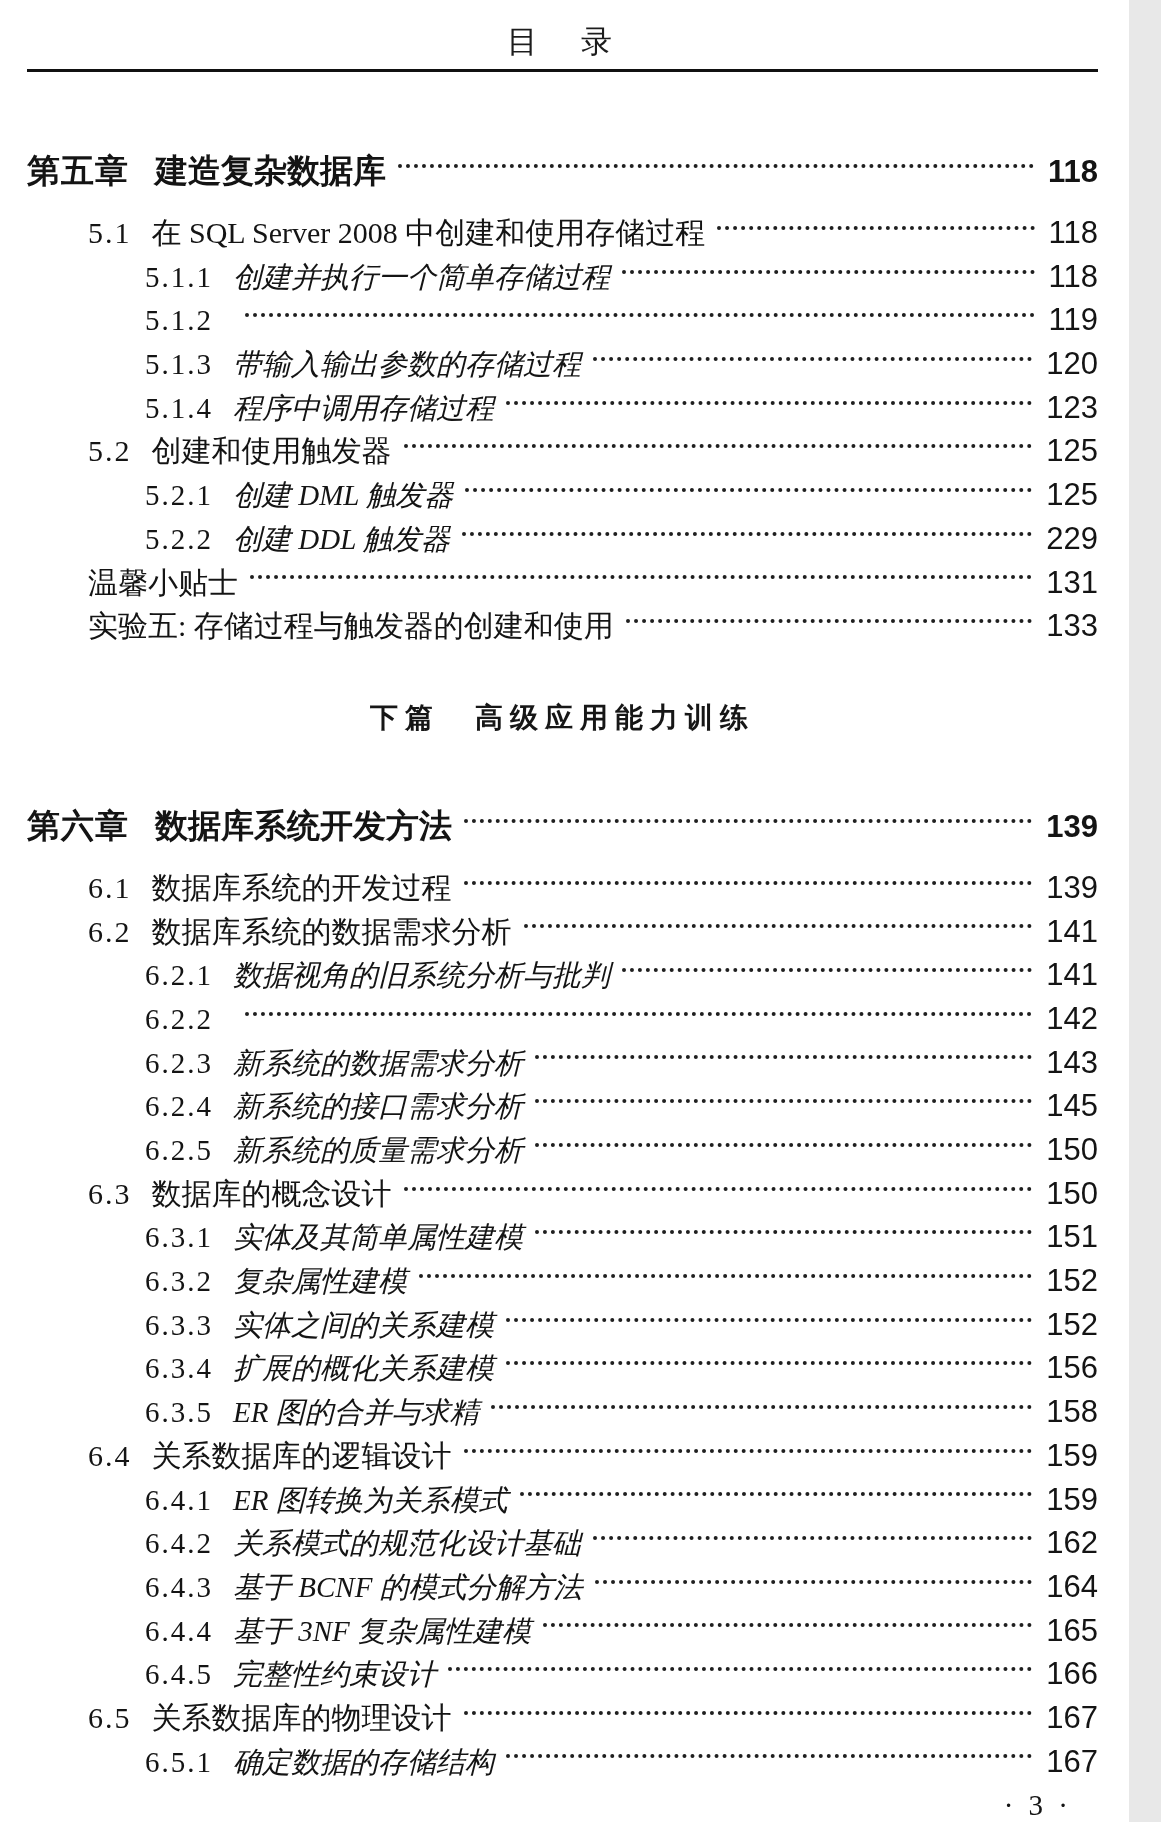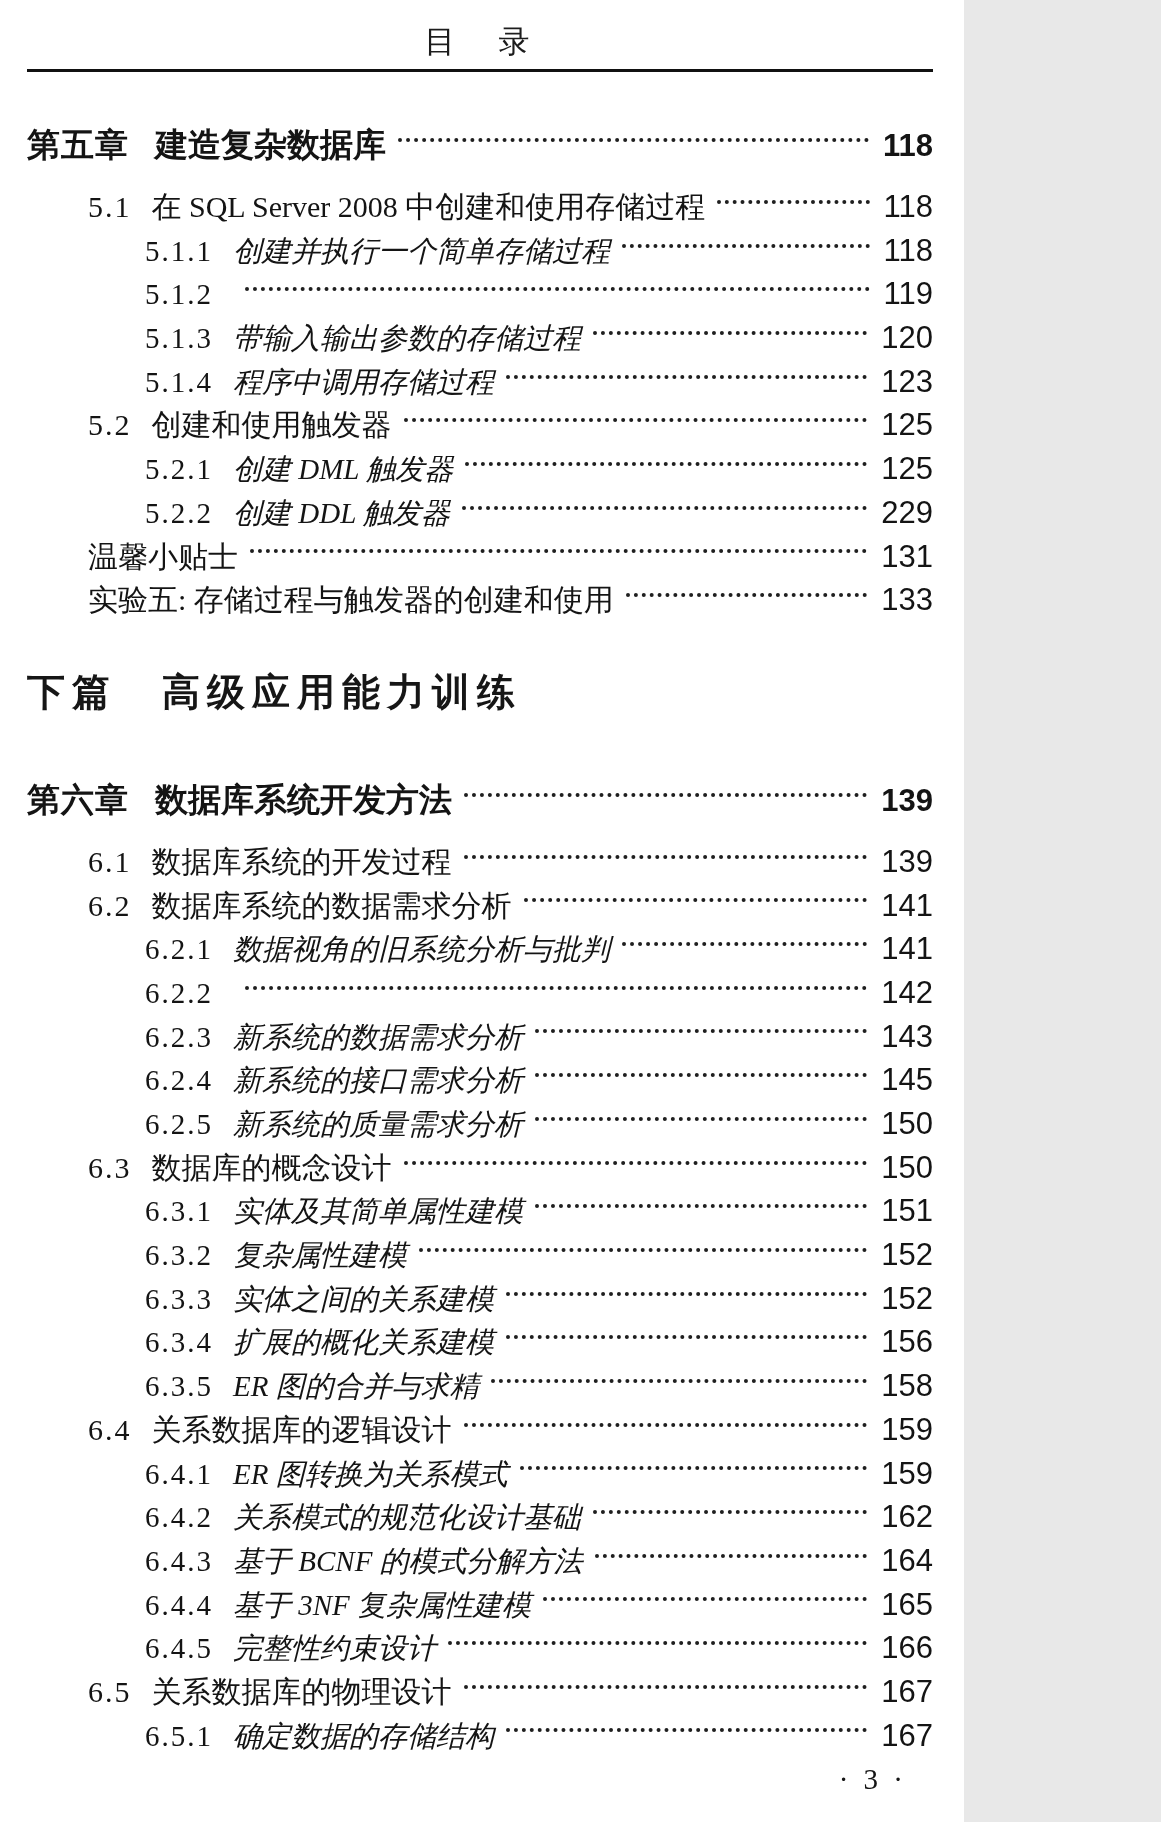--- a/index.html
+++ b/index.html
@@ -2,21 +2,21 @@
 <html><head>
 <meta charset="utf-8">
 <style>
   html, body {
     margin: 0;
     padding: 0;
     background: #e8e8e8;
   }
   .page {
     position: relative;
-    width: 964px;
+    width: 1129px;
     height: 1822px;
     background: #ffffff;
     box-sizing: border-box;
     padding: 0 31px 0 27px;
     overflow: hidden;
     color: #141414;
     font-family: "Liberation Serif", "DejaVu Serif", serif;
   }
   
   .header {
@@ -32,21 +32,21 @@
     color: #1c1c1c;
   }
   .header-rule {
     margin-top: 9px;
     border: none;
     border-top: 3px solid #111;
     height: 0;
   }
   
   .toc {
-    margin-top: 48px;
+    margin-top: 74px;
   }
   .row {
     display: flex;
     align-items: baseline;
     height: 43.7px;
     line-height: 43.7px;
     white-space: nowrap;
   }
   .row.chapter {
     height: 50px;
@@ -95,24 +95,24 @@
     font-family: Liberation Sans, sans-serif;
     text-align: left;
     min-width: 48px;
   }
   
   .divider {
     margin-top: 42px;
     margin-bottom: 55px;
     height: 56px;
     line-height: 56px;
-    text-align: left;
+    text-align: center;
     font-family: "DejaVu Serif", "Liberation Serif", serif;
     font-weight: bold;
-    font-size: 38px;
+    font-size: 28px;
     letter-spacing: 7px;
     color: #161616;
   }
   
   .footer {
     margin-top: 6px;
     height: 32px;
     line-height: 32px;
     text-align: right;
     padding-right: 26px;

